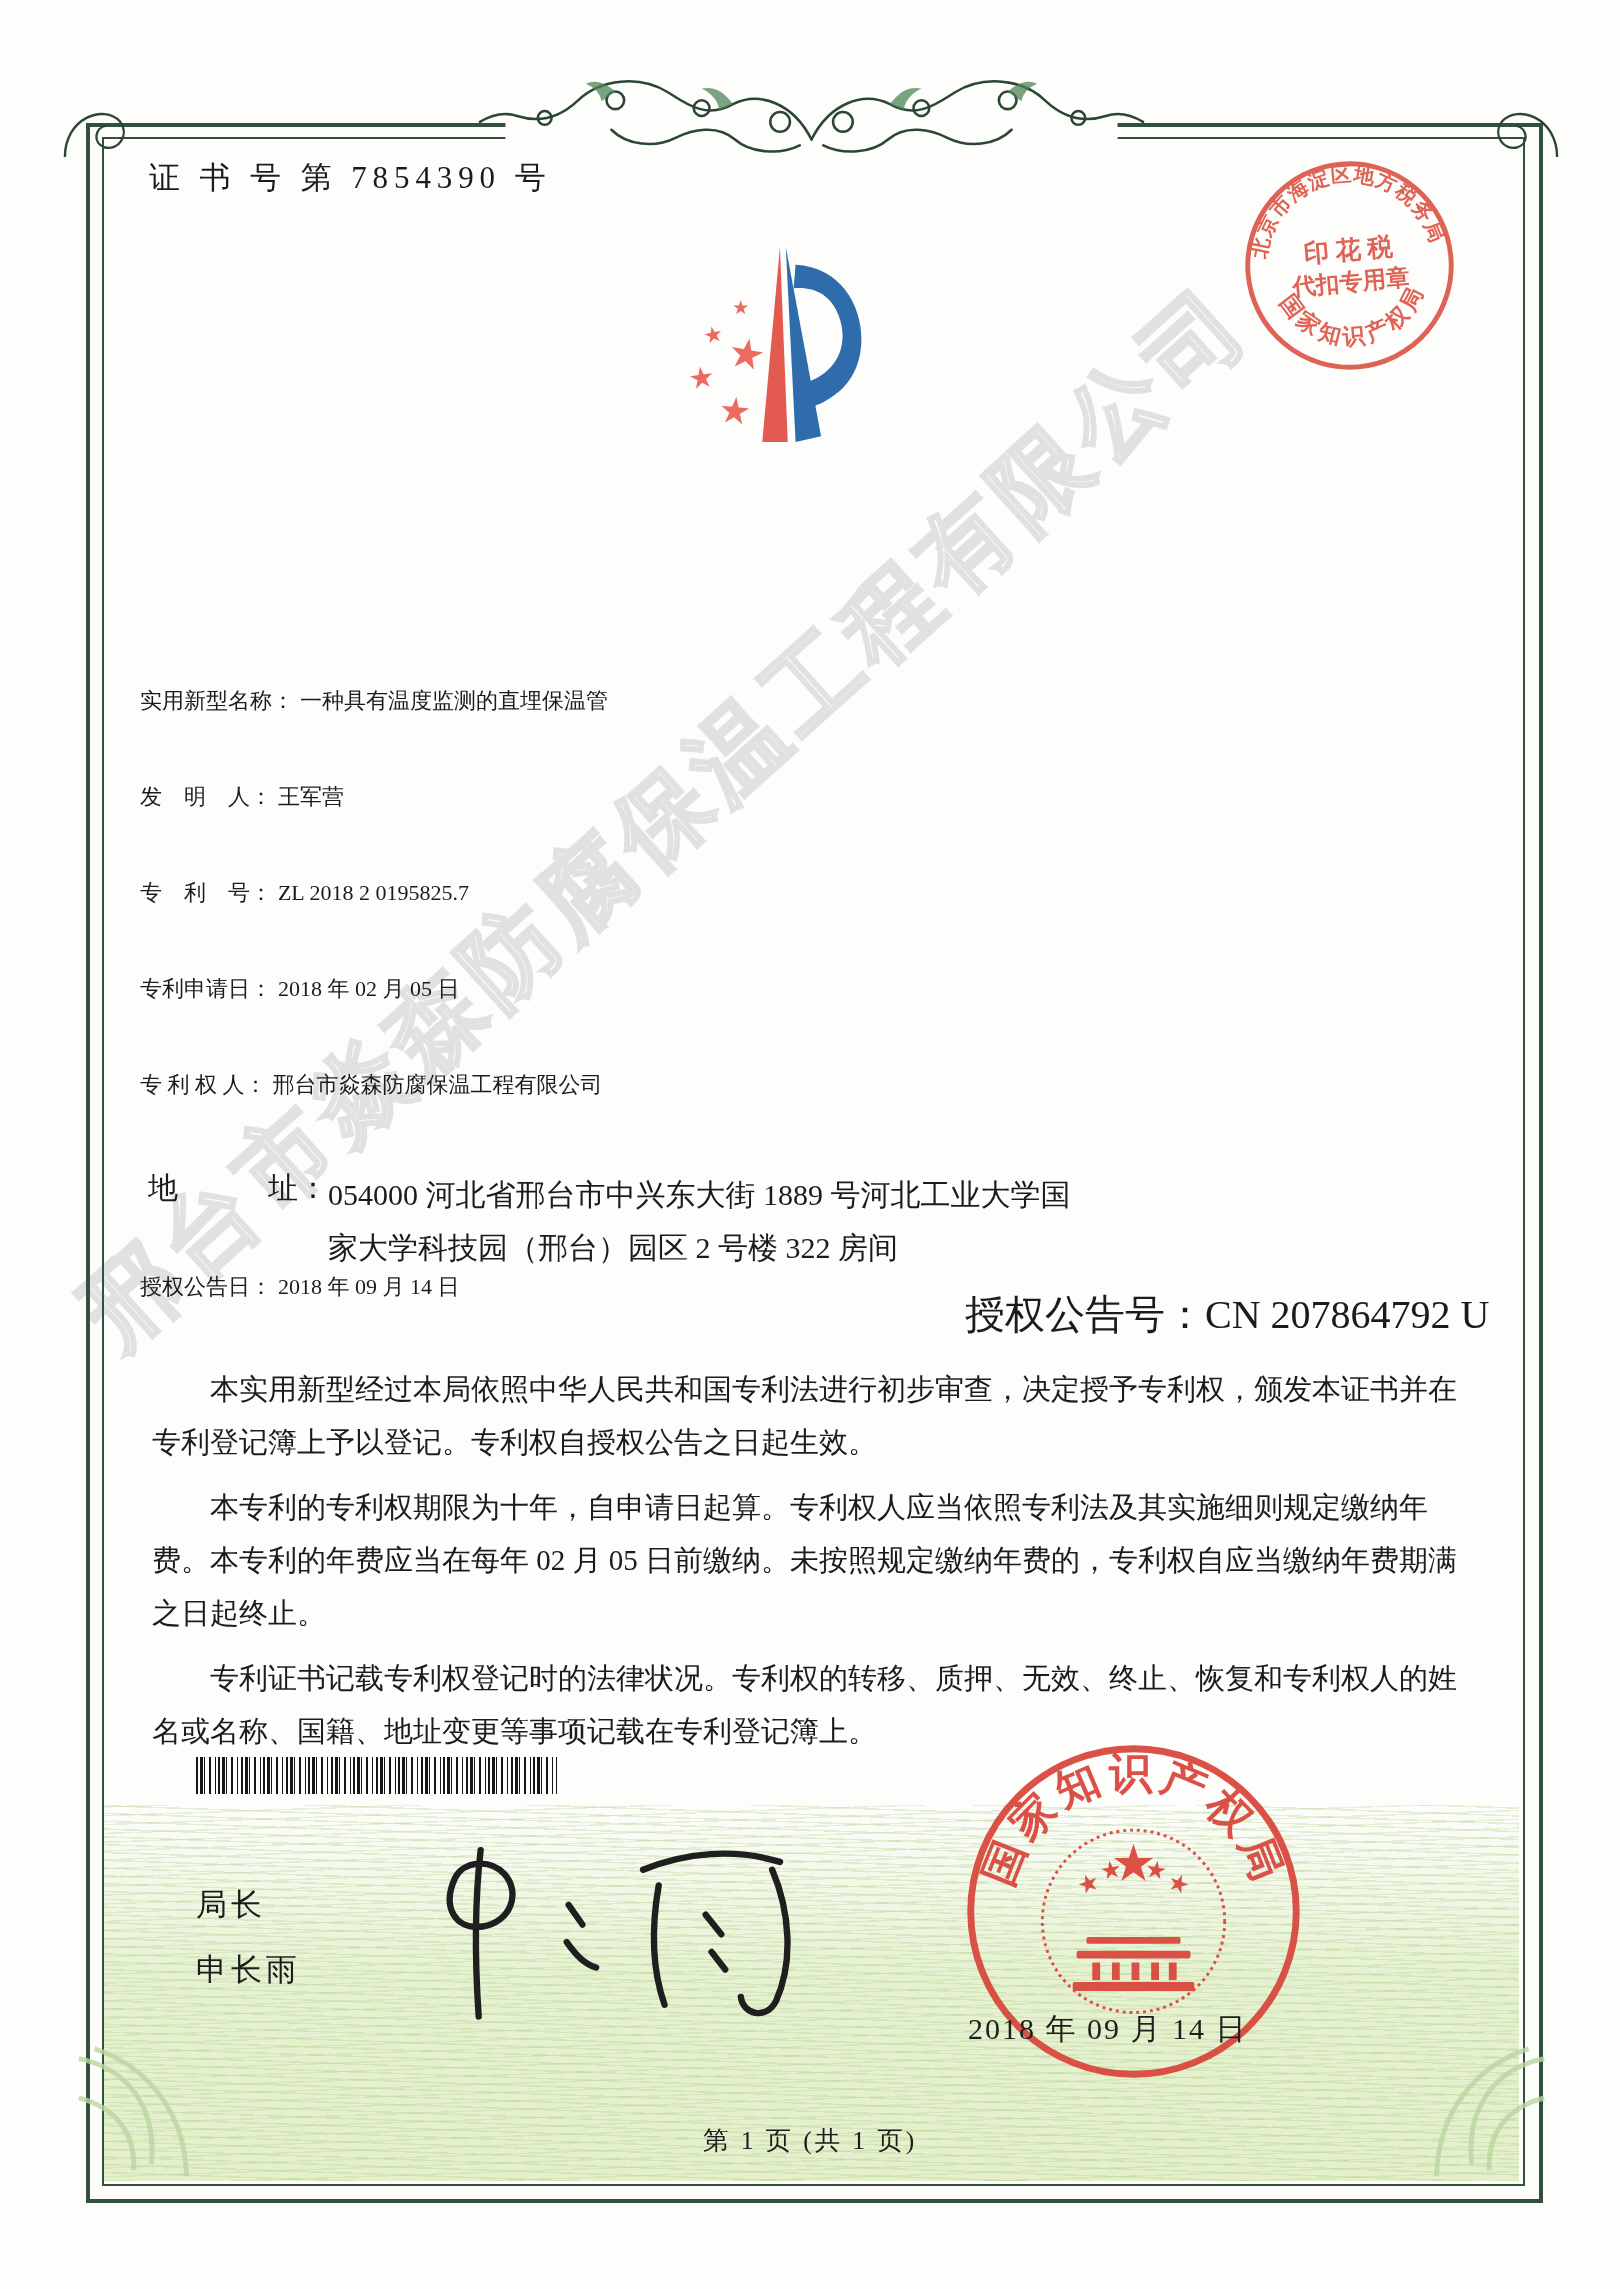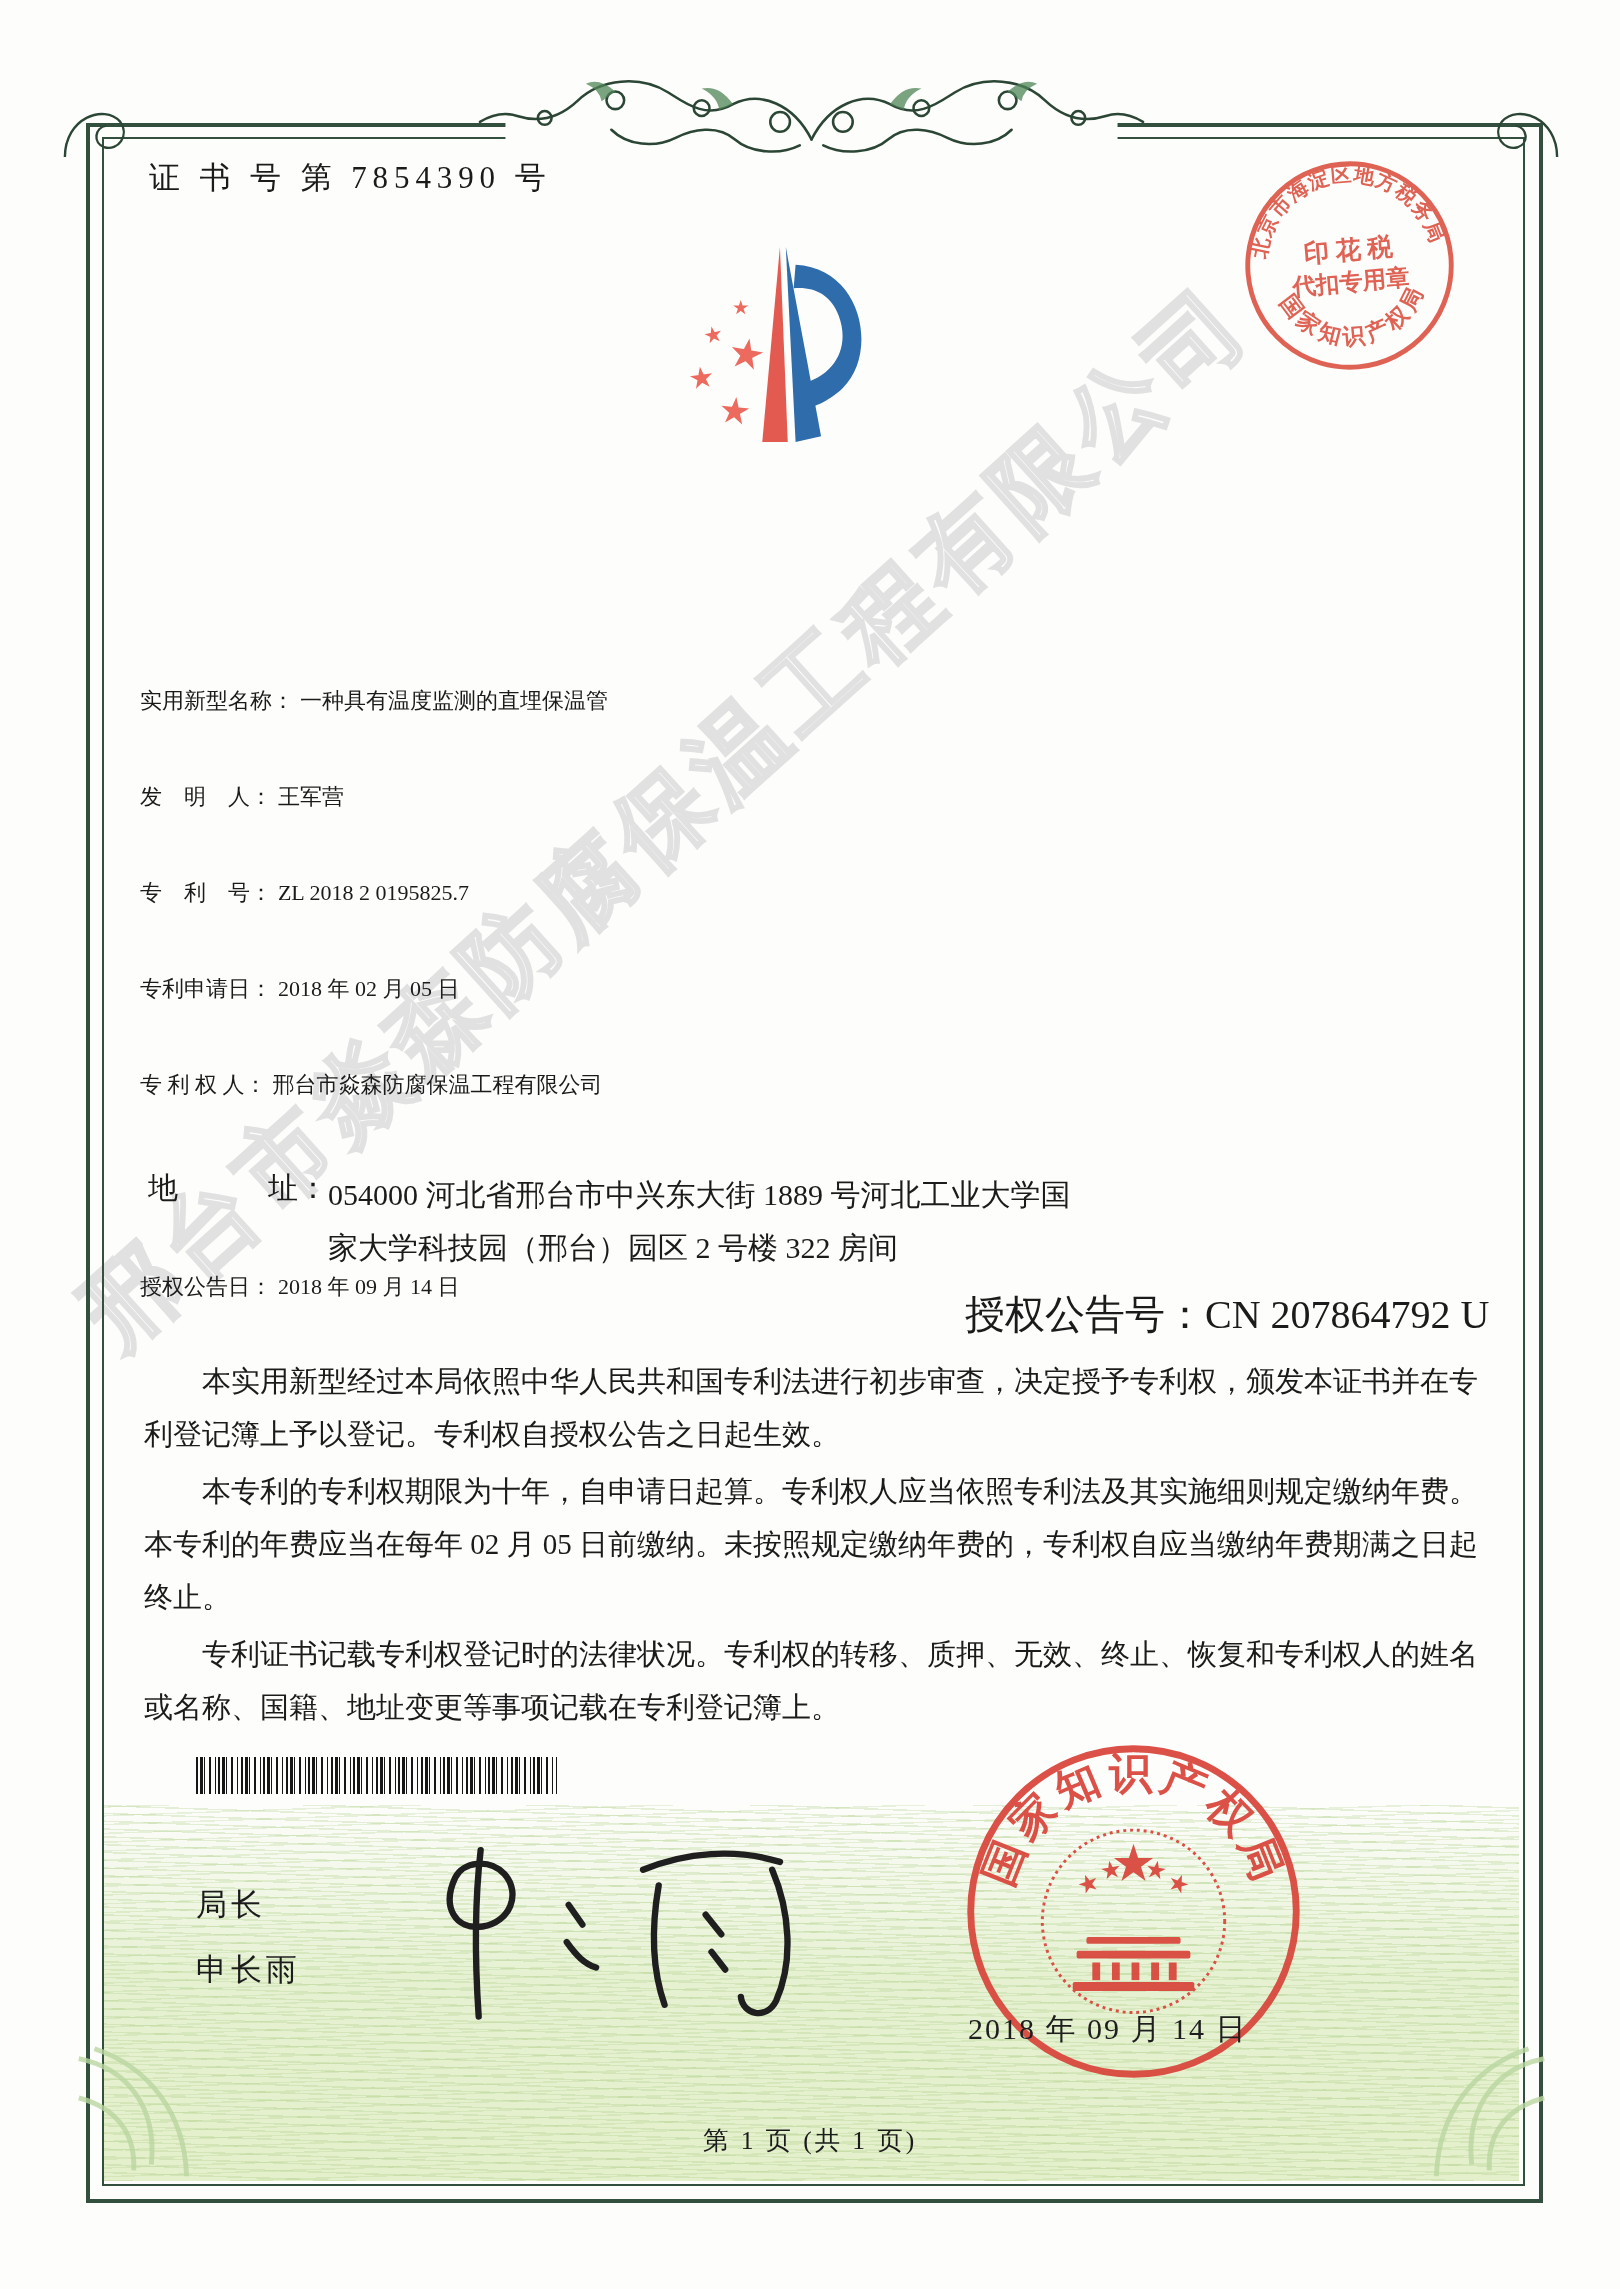--- a/index.html
+++ b/index.html
@@ -34,21 +34,21 @@
     font-size:31px;letter-spacing:5.9px;}
   .title{position:absolute;left:0;right:0;top:459px;z-index:3;text-align:center;
     font-size:86px;font-weight:bold;letter-spacing:7.8px;}
   .row{position:absolute;left:140px;z-index:3;font-size:22px;white-space:nowrap;}
   .row .val{margin-left:5.9px;}
   .addr-row{position:absolute;left:148px;top:1168px;z-index:3;font-size:30px;display:flex;}
   .addr-lines{line-height:53px;}
   .grant-right{position:absolute;left:965px;top:1287px;z-index:3;font-size:40px;white-space:nowrap;}
   .body-text{position:absolute;left:140px;top:1351px;width:1347px;z-index:3;
     font-size:29px;line-height:53px;}
-  .body-text p{margin:4px;text-indent:2em;}
+  .body-text p{margin:12px;text-indent:2em;}
   .barcode{position:absolute;left:196px;top:1757px;width:361px;height:37px;z-index:3;
     background:repeating-linear-gradient(90deg,
       #161616 0 2px, transparent 2px 3.9px,
       #161616 3.9px 6.9px, transparent 6.9px 7.8px,
       #161616 7.8px 8.8px, transparent 8.8px 12.7px,
       #161616 12.7px 14.7px, transparent 14.7px 18.6px,
       #161616 18.6px 19.6px, transparent 19.6px 22.5px);}
   .director{position:absolute;left:196px;z-index:3;
     font-family:"Liberation Sans","DejaVu Sans",sans-serif;
     font-weight:400;font-size:31px;letter-spacing:3.9px;}

